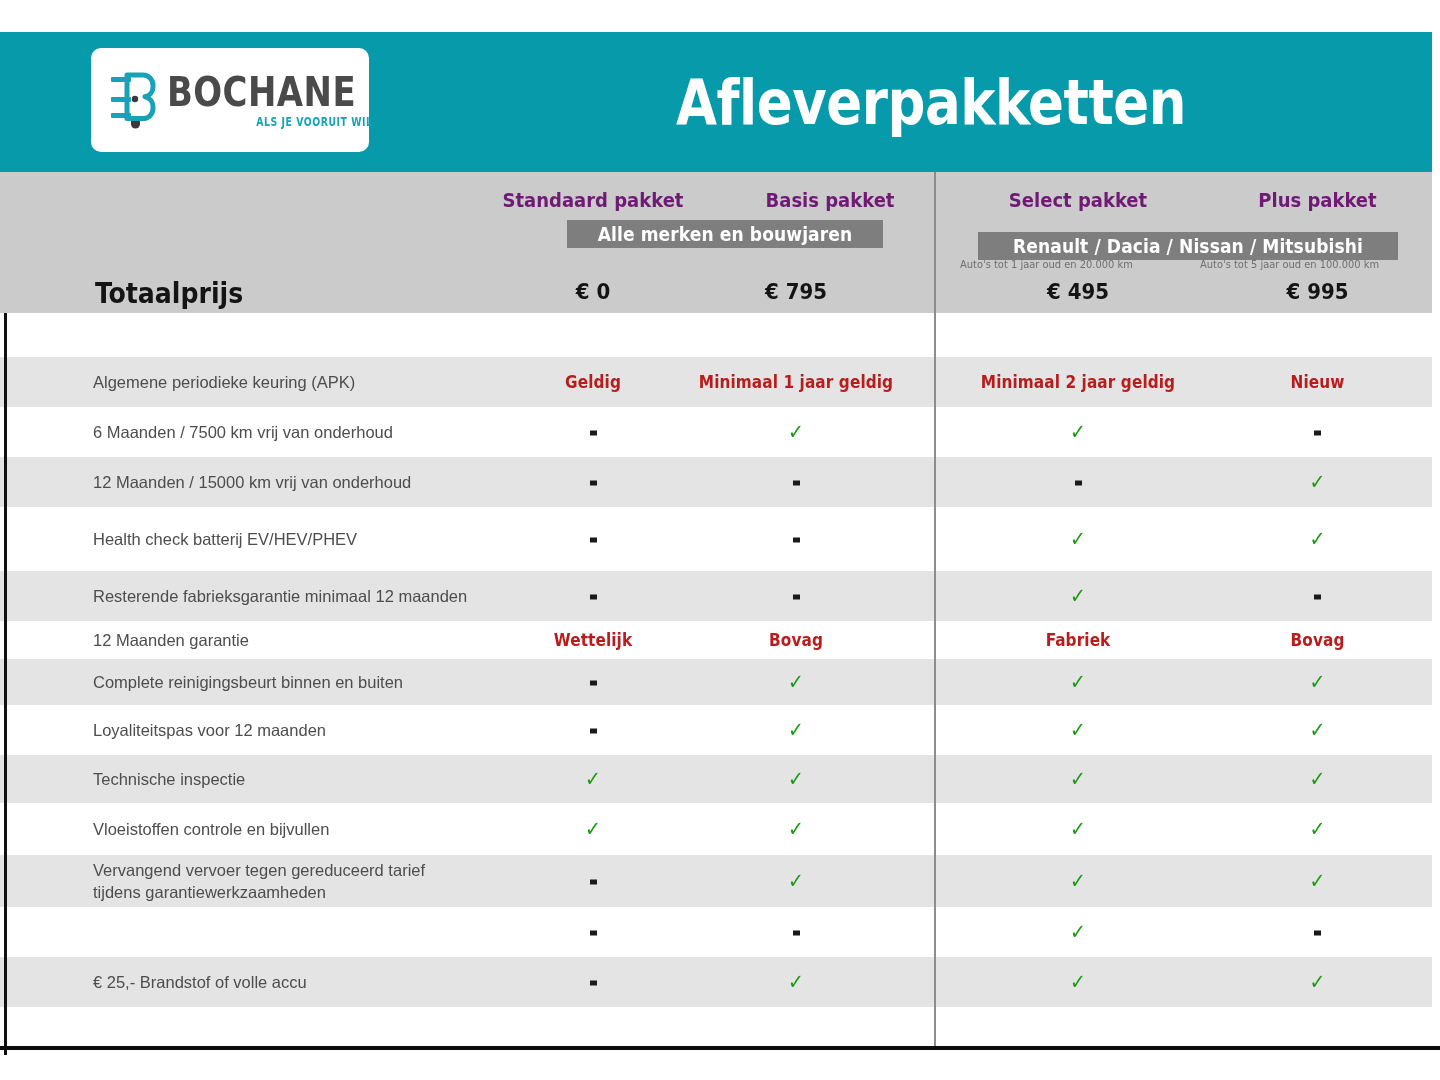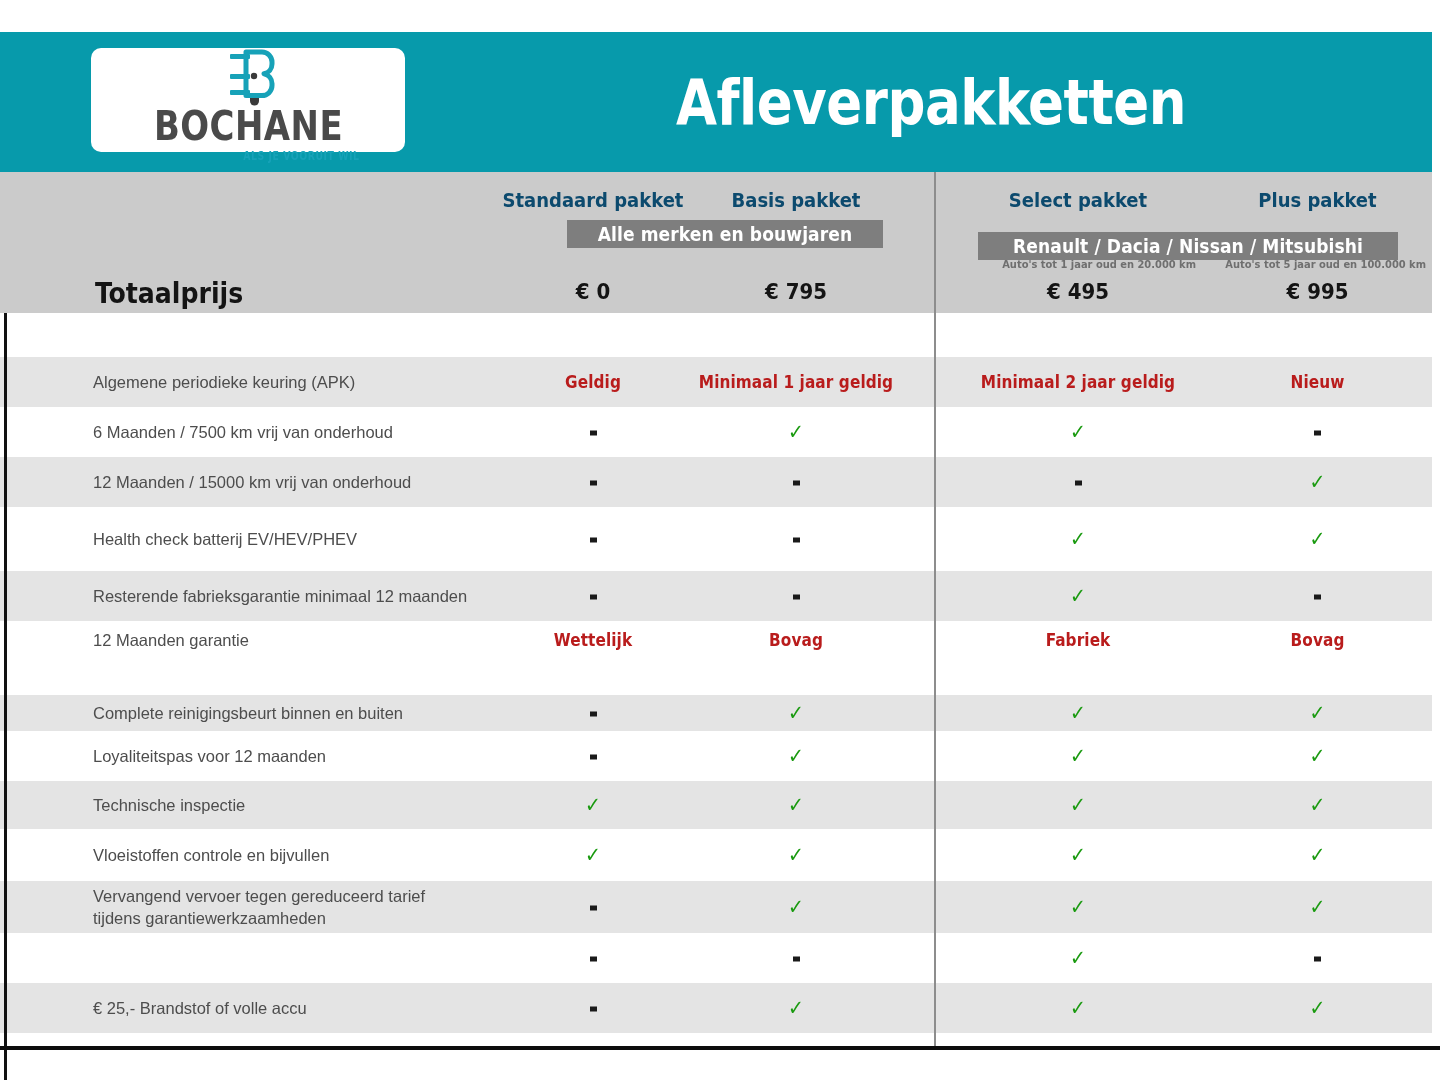--- a/index.html
+++ b/index.html
@@ -27,29 +27,28 @@
     top: 32px;
     width: 1432px;
     height: 140px;
     background: #079aab;
     box-sizing: border-box;
   }
   .logo-card {
     position: absolute;
     left: 91px;
     top: 16px;
-    width: 314px;
+    width: 278px;
     height: 104px;
     background: #ffffff;
     border-radius: 10px;
     display: flex;
     align-items: center;
     padding-left: 18px;
     box-sizing: border-box;
-    flex-direction: column;
   }
   .logo-mark {
     width: 52px;
     height: 58px;
     flex: 0 0 auto;
     margin-right: 6px;
   }
   .logo-words {
     display: flex;
     flex-direction: column;
@@ -103,41 +102,41 @@
     height: 141px;
     background: #cbcbcb;
   }
 
   .pkg-title {
     position: absolute;
     top: 16px;
     text-align: center;
     font-size: 20px;
     font-weight: bold;
-    color: #0c4a6e;
+    color: #701a75;
     font-family: "DejaVu Sans Condensed", "Liberation Sans", sans-serif;
   }
   .grey-chip {
     position: absolute;
     height: 28px;
     background: #7e7e7e;
     color: #ffffff;
     display: flex;
     align-items: center;
     justify-content: center;
     font-size: 19px;
     font-weight: bold;
     font-family: "DejaVu Sans Condensed", "Liberation Sans", sans-serif;
     letter-spacing: 0.1px;
   }
   .sub-note {
     position: absolute;
-    text-align: right;
+    text-align: left;
     font-size: 11px;
-    font-weight: bold;
+    font-weight: normal;
     color: #6f6f6f;
     font-family: "DejaVu Sans Condensed", "Liberation Sans", sans-serif;
   }
   .price {
     position: absolute;
     top: 107px;
     text-align: center;
     font-size: 22px;
     font-weight: bold;
     color: #141414;
@@ -266,21 +265,21 @@
     </div>
 
     <div class="banner-title">Afleverpakketten</div>
   </div>
 
   <div class="header-block">
 
     <div class="total-label">Totaalprijs</div>
 
     <div class="pkg-title" style="left:500px;width:186px;">Standaard pakket</div>
-    <div class="pkg-title" style="left:690px;width:212px;">Basis pakket</div>
+    <div class="pkg-title" style="left:724px;width:212px;">Basis pakket</div>
     <div class="grey-chip" style="left:567px;width:316px;top:48px;">Alle merken en bouwjaren</div>
     <div class="price" style="left:500px;width:186px;">€ 0</div>
     <div class="price" style="left:690px;width:212px;">€ 795</div>
 
     <div class="pkg-title" style="left:960px;width:236px;">Select pakket</div>
     <div class="pkg-title" style="left:1210px;width:215px;">Plus pakket</div>
     <div class="grey-chip" style="left:978px;width:420px;top:60px;">Renault / Dacia / Nissan / Mitsubishi</div>
     <div class="sub-note" style="left:960px;width:236px;top:86px;">Auto's tot 1 jaar oud en 20.000 km</div>
     <div class="sub-note" style="left:1200px;width:226px;top:86px;">Auto's tot 5 jaar oud en 100.000 km</div>
     <div class="price" style="left:960px;width:236px;">€ 495</div>
@@ -329,21 +328,21 @@
         <div class="cell c3"><span class="val-dash"></span></div>
       </div>
       <div class="row plain" style="height: 38px;">
         <div class="row-tick"></div>
         <div class="row-label">12 Maanden  garantie</div>
         <div class="cell c0"><span class="val-text">Wettelijk</span></div>
         <div class="cell c1"><span class="val-text">Bovag</span></div>
         <div class="cell c2"><span class="val-text">Fabriek</span></div>
         <div class="cell c3"><span class="val-text">Bovag</span></div>
       </div>
-      <div class="row shade" style="height: 36px; margin-top: 36px;">
+      <div class="row shade" style="height: 46px;">
         <div class="row-label">Complete reinigingsbeurt binnen en buiten</div>
         <div class="cell c0"><span class="val-dash"></span></div>
         <div class="cell c1"><span class="val-check">✓</span></div>
         <div class="cell c2"><span class="val-check">✓</span></div>
         <div class="cell c3"><span class="val-check">✓</span></div>
       </div>
       <div class="row plain" style="height: 50px;">
         <div class="row-tick"></div>
         <div class="row-label">Loyaliteitspas voor 12 maanden</div>
         <div class="cell c0"><span class="val-dash"></span></div>

